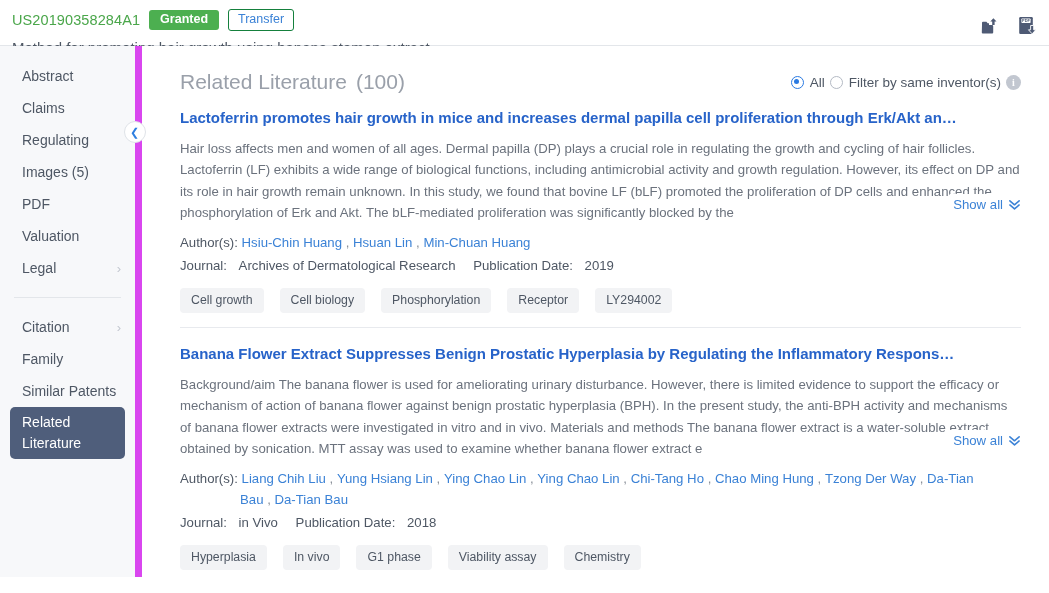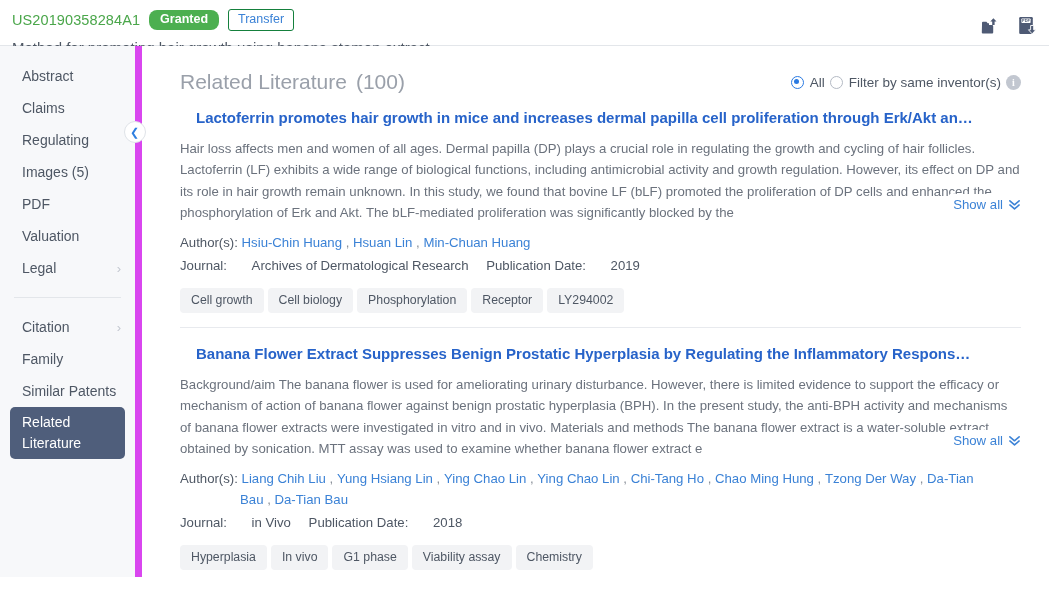--- a/index.html
+++ b/index.html
@@ -29,21 +29,21 @@
     color: #4aa64a;
     font-size: 14.5px;
     letter-spacing: .1px;
   }
   .badge-granted {
     background: #4caf50;
     color: #ffffff;
     font-size: 12.5px;
     font-weight: bold;
     padding: 3px 11px 4px 11px;
-    border-radius: 8px;
+    border-radius: 3px;
     line-height: 1;
   }
   .badge-transfer {
     border: 1px solid #15803d;
     color: #3b82d6;
     background: #ffffff;
     font-size: 12.5px;
     padding: 3px 9px 4px 9px;
     border-radius: 3px;
     line-height: 1;
@@ -207,21 +207,21 @@
   
   .article {
     padding: 6px 0 14px 0;
   }
   .article + .article { border-top: 1px solid #e8eaee; padding-top: 16px; }
 
   .art-title {
     color: #2763c9;
     font-size: 15px;
     font-weight: bold;
-    margin: 0 0 10px 16px;
+    margin: 0 0 10px 0;
     white-space: nowrap;
     overflow: hidden;
     text-overflow: ellipsis;
     cursor: pointer;
     line-height: 20px;
   }
   .abstract-box {
     position: relative;
     color: #6b727d;
     font-size: 13.2px;
@@ -246,36 +246,36 @@
   }
   .show-all .dchev { font-size: 12px; }
 
   .meta-row {
     font-size: 13.2px;
     color: #4e5764;
     line-height: 21px;
     margin-bottom: 2px;
   }
   .meta-label { color: #4e5764; }
-  .meta-val { color: #4e5764; margin-left: 21px; }
+  .meta-val { color: #4e5764; margin-left: 8px; }
   .authors-wrap {
     display: block;
     padding-left: 60px;
     text-indent: -60px;
   }
   .author-link {
     color: #3b82d6;
     cursor: pointer;
   }
   .sep-comma { color: #8a9099; }
 
   .tags {
     display: flex;
     flex-wrap: wrap;
-    gap: 4px;
+    gap: 16px;
     margin-top: 12px;
   }
   .tag {
     background: #f2f3f5;
     color: #4e5764;
     border-radius: 4px;
     font-size: 12.3px;
     padding: 5px 11px 6px 11px;
     cursor: pointer;
     white-space: nowrap;

